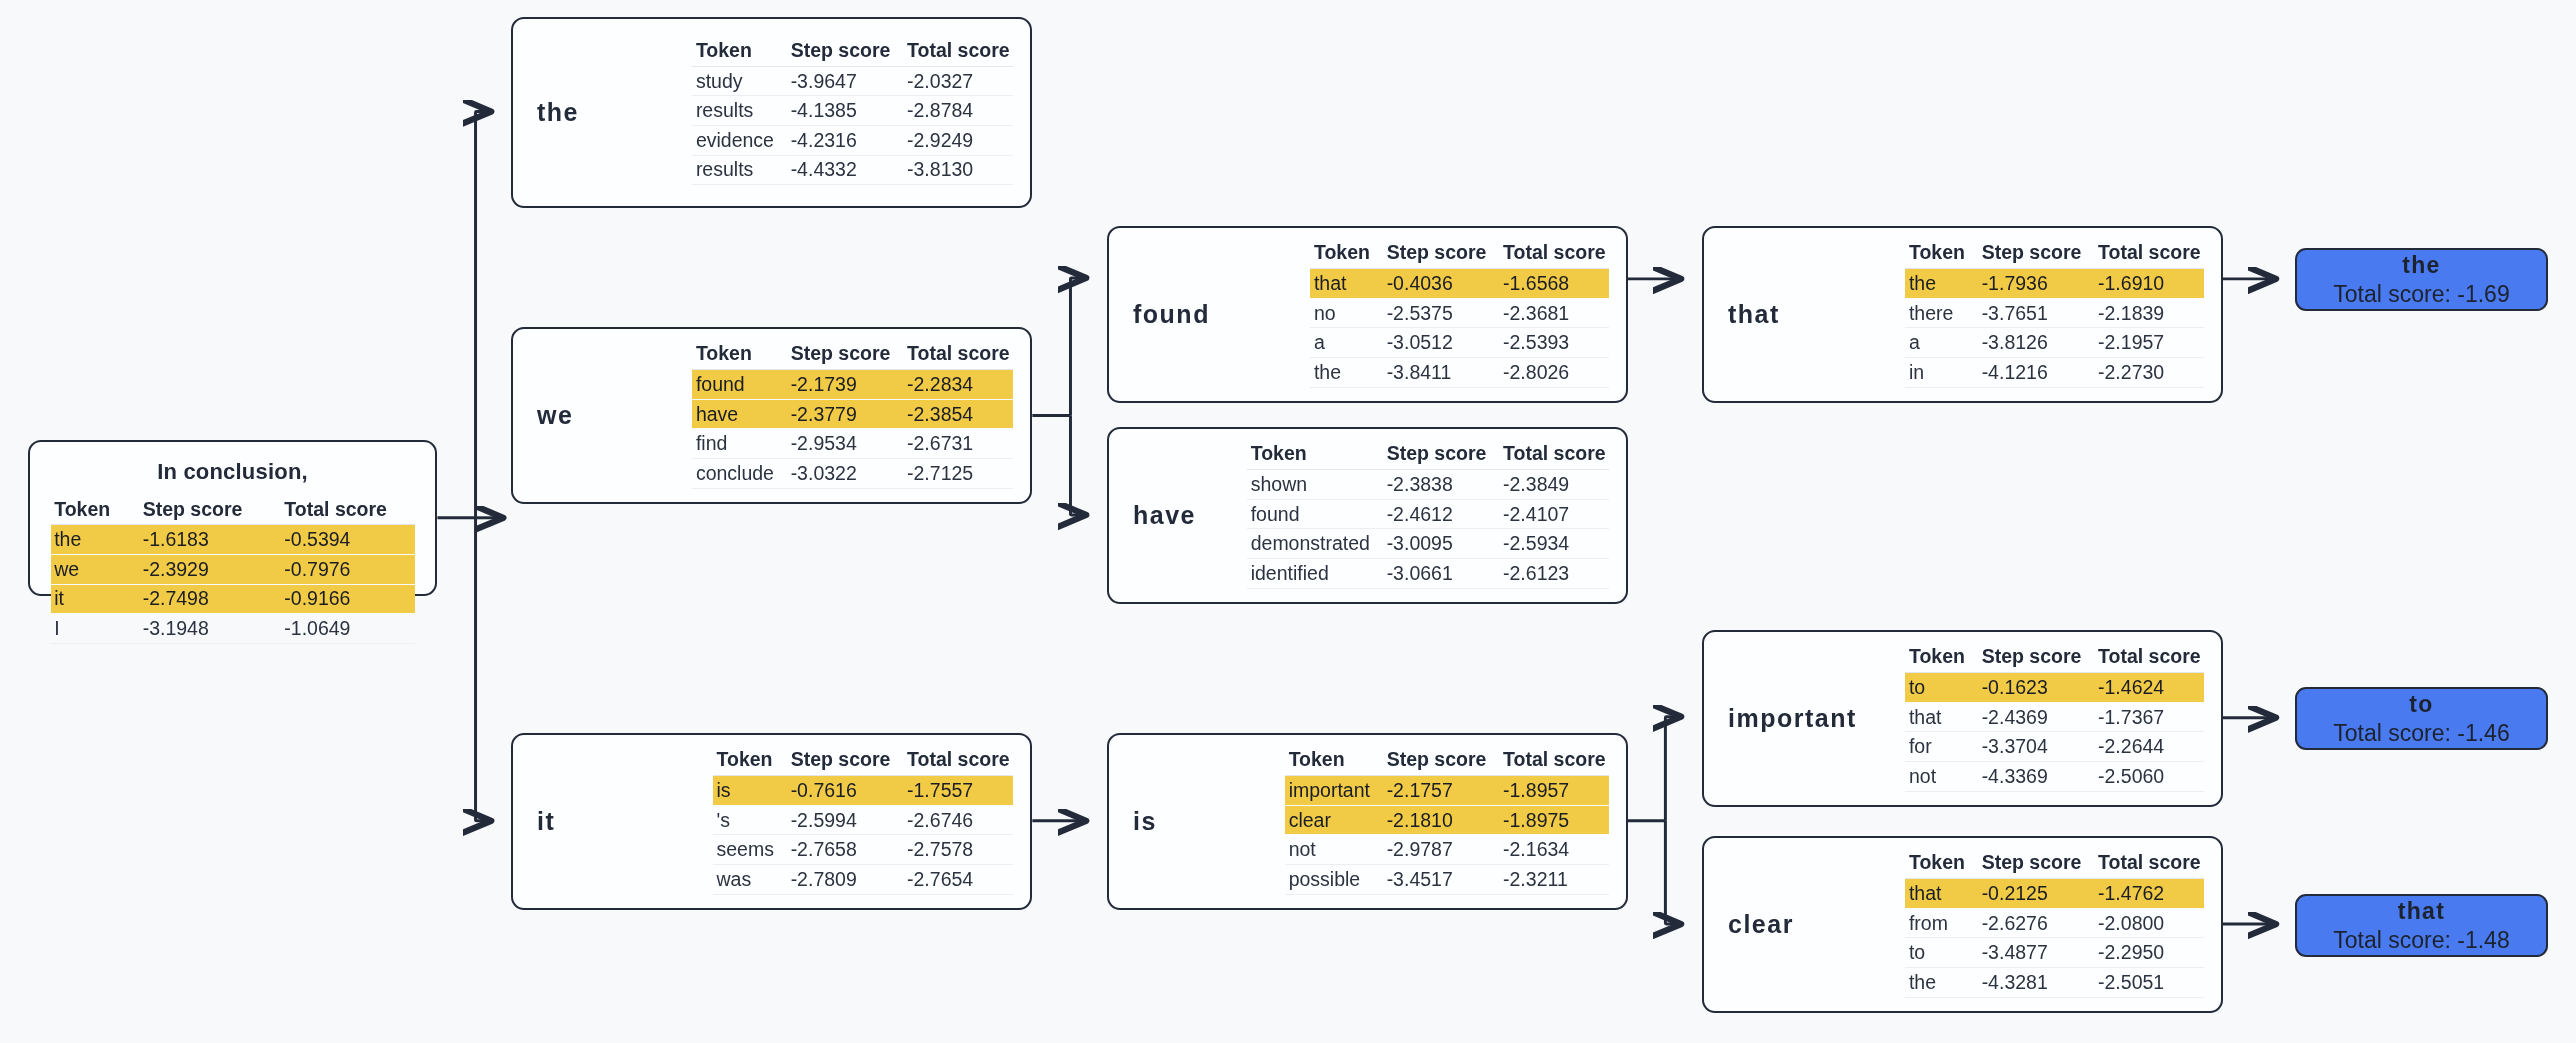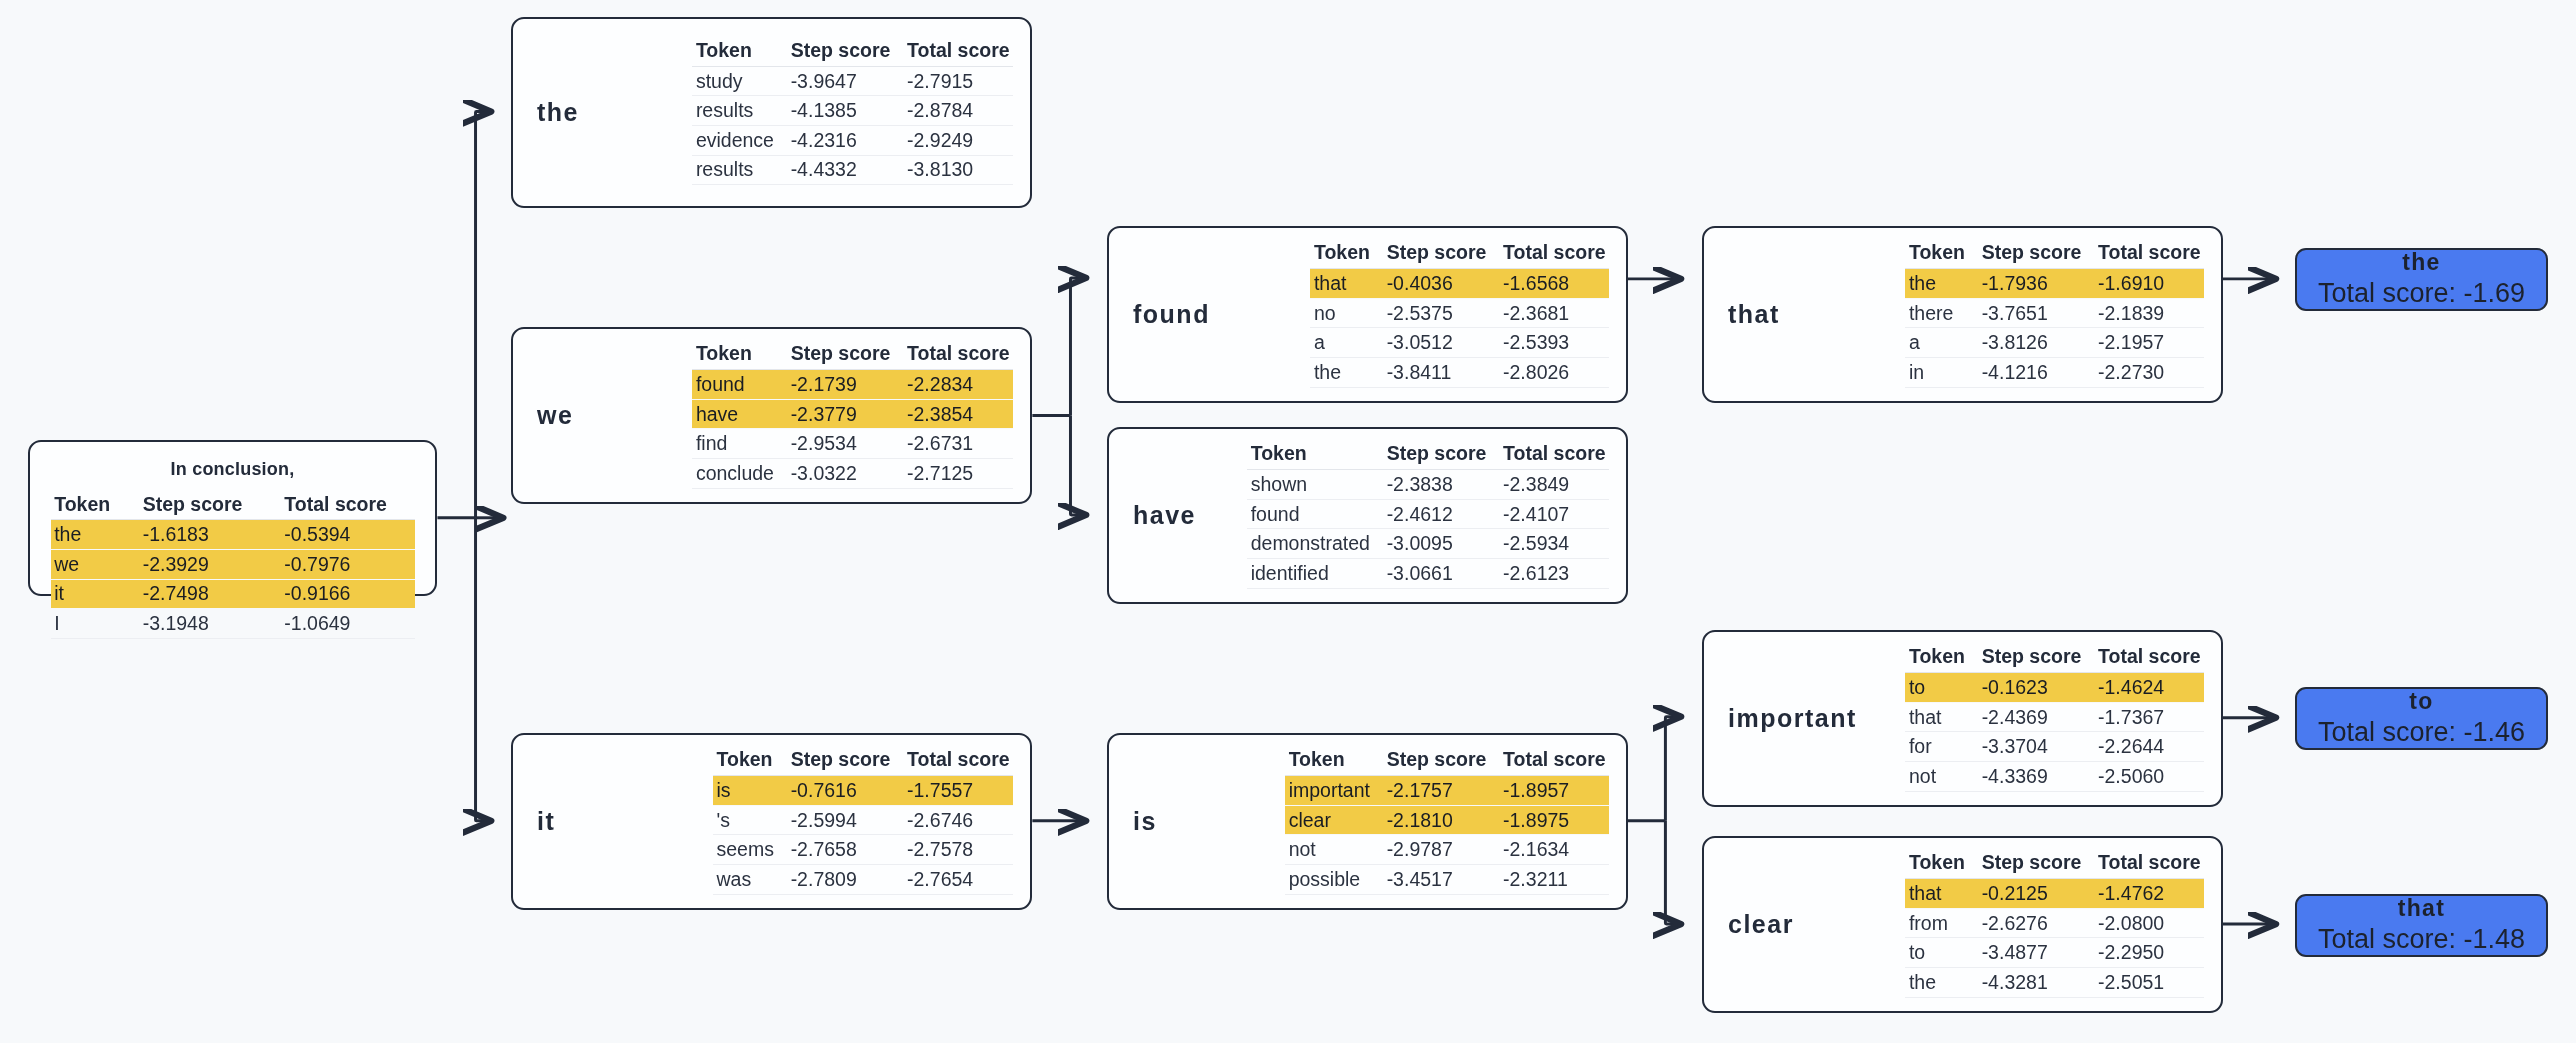--- a/index.html
+++ b/index.html
@@ -40,21 +40,21 @@
     white-space: nowrap;
     flex: 0 0 auto;
     margin-right: 11px;
   }
   .root-node {
     flex-direction: column;
     align-items: stretch;
     padding: 16.7px 20.5px 9.3px 20.5px;
   }
   .root-title {
-    font-size: 18px;
+    font-size: 22px;
     font-weight: 700;
     color: #232b3a;
     text-align: center;
     margin-bottom: 13px;
     letter-spacing: 0.2px;
   }
   table.tok {
     border-collapse: collapse;
     margin-left: auto;
     font-size: 19.5px;
@@ -95,21 +95,21 @@
     justify-content: center;
     color: #1c222e;
   }
   .blue-token {
     font-weight: 700;
     font-size: 23px;
     letter-spacing: 1.3px;
     line-height: 1.25;
   }
   .blue-score {
-    font-size: 27px;
+    font-size: 23px;
     line-height: 1.25;
   }
 </style>
 </head>
 <body>
 
 <div id="canvas">
 
   <svg id="edges" viewBox="0 0 2770 1122">
     <defs>
@@ -186,21 +186,21 @@
           <tr>
         <th>Token</th>
         <th>Step score</th>
         <th>Total score</th>
       </tr>
         </thead>
       <tbody>
           <tr>
             <td>study</td>
             <td>-3.9647</td>
-            <td>-2.7915</td>
+            <td>-2.0327</td>
           </tr>
           <tr>
             <td>results</td>
             <td>-4.1385</td>
             <td>-2.8784</td>
           </tr>
           <tr>
             <td>evidence</td>
             <td>-4.2316</td>
             <td>-2.9249</td>

